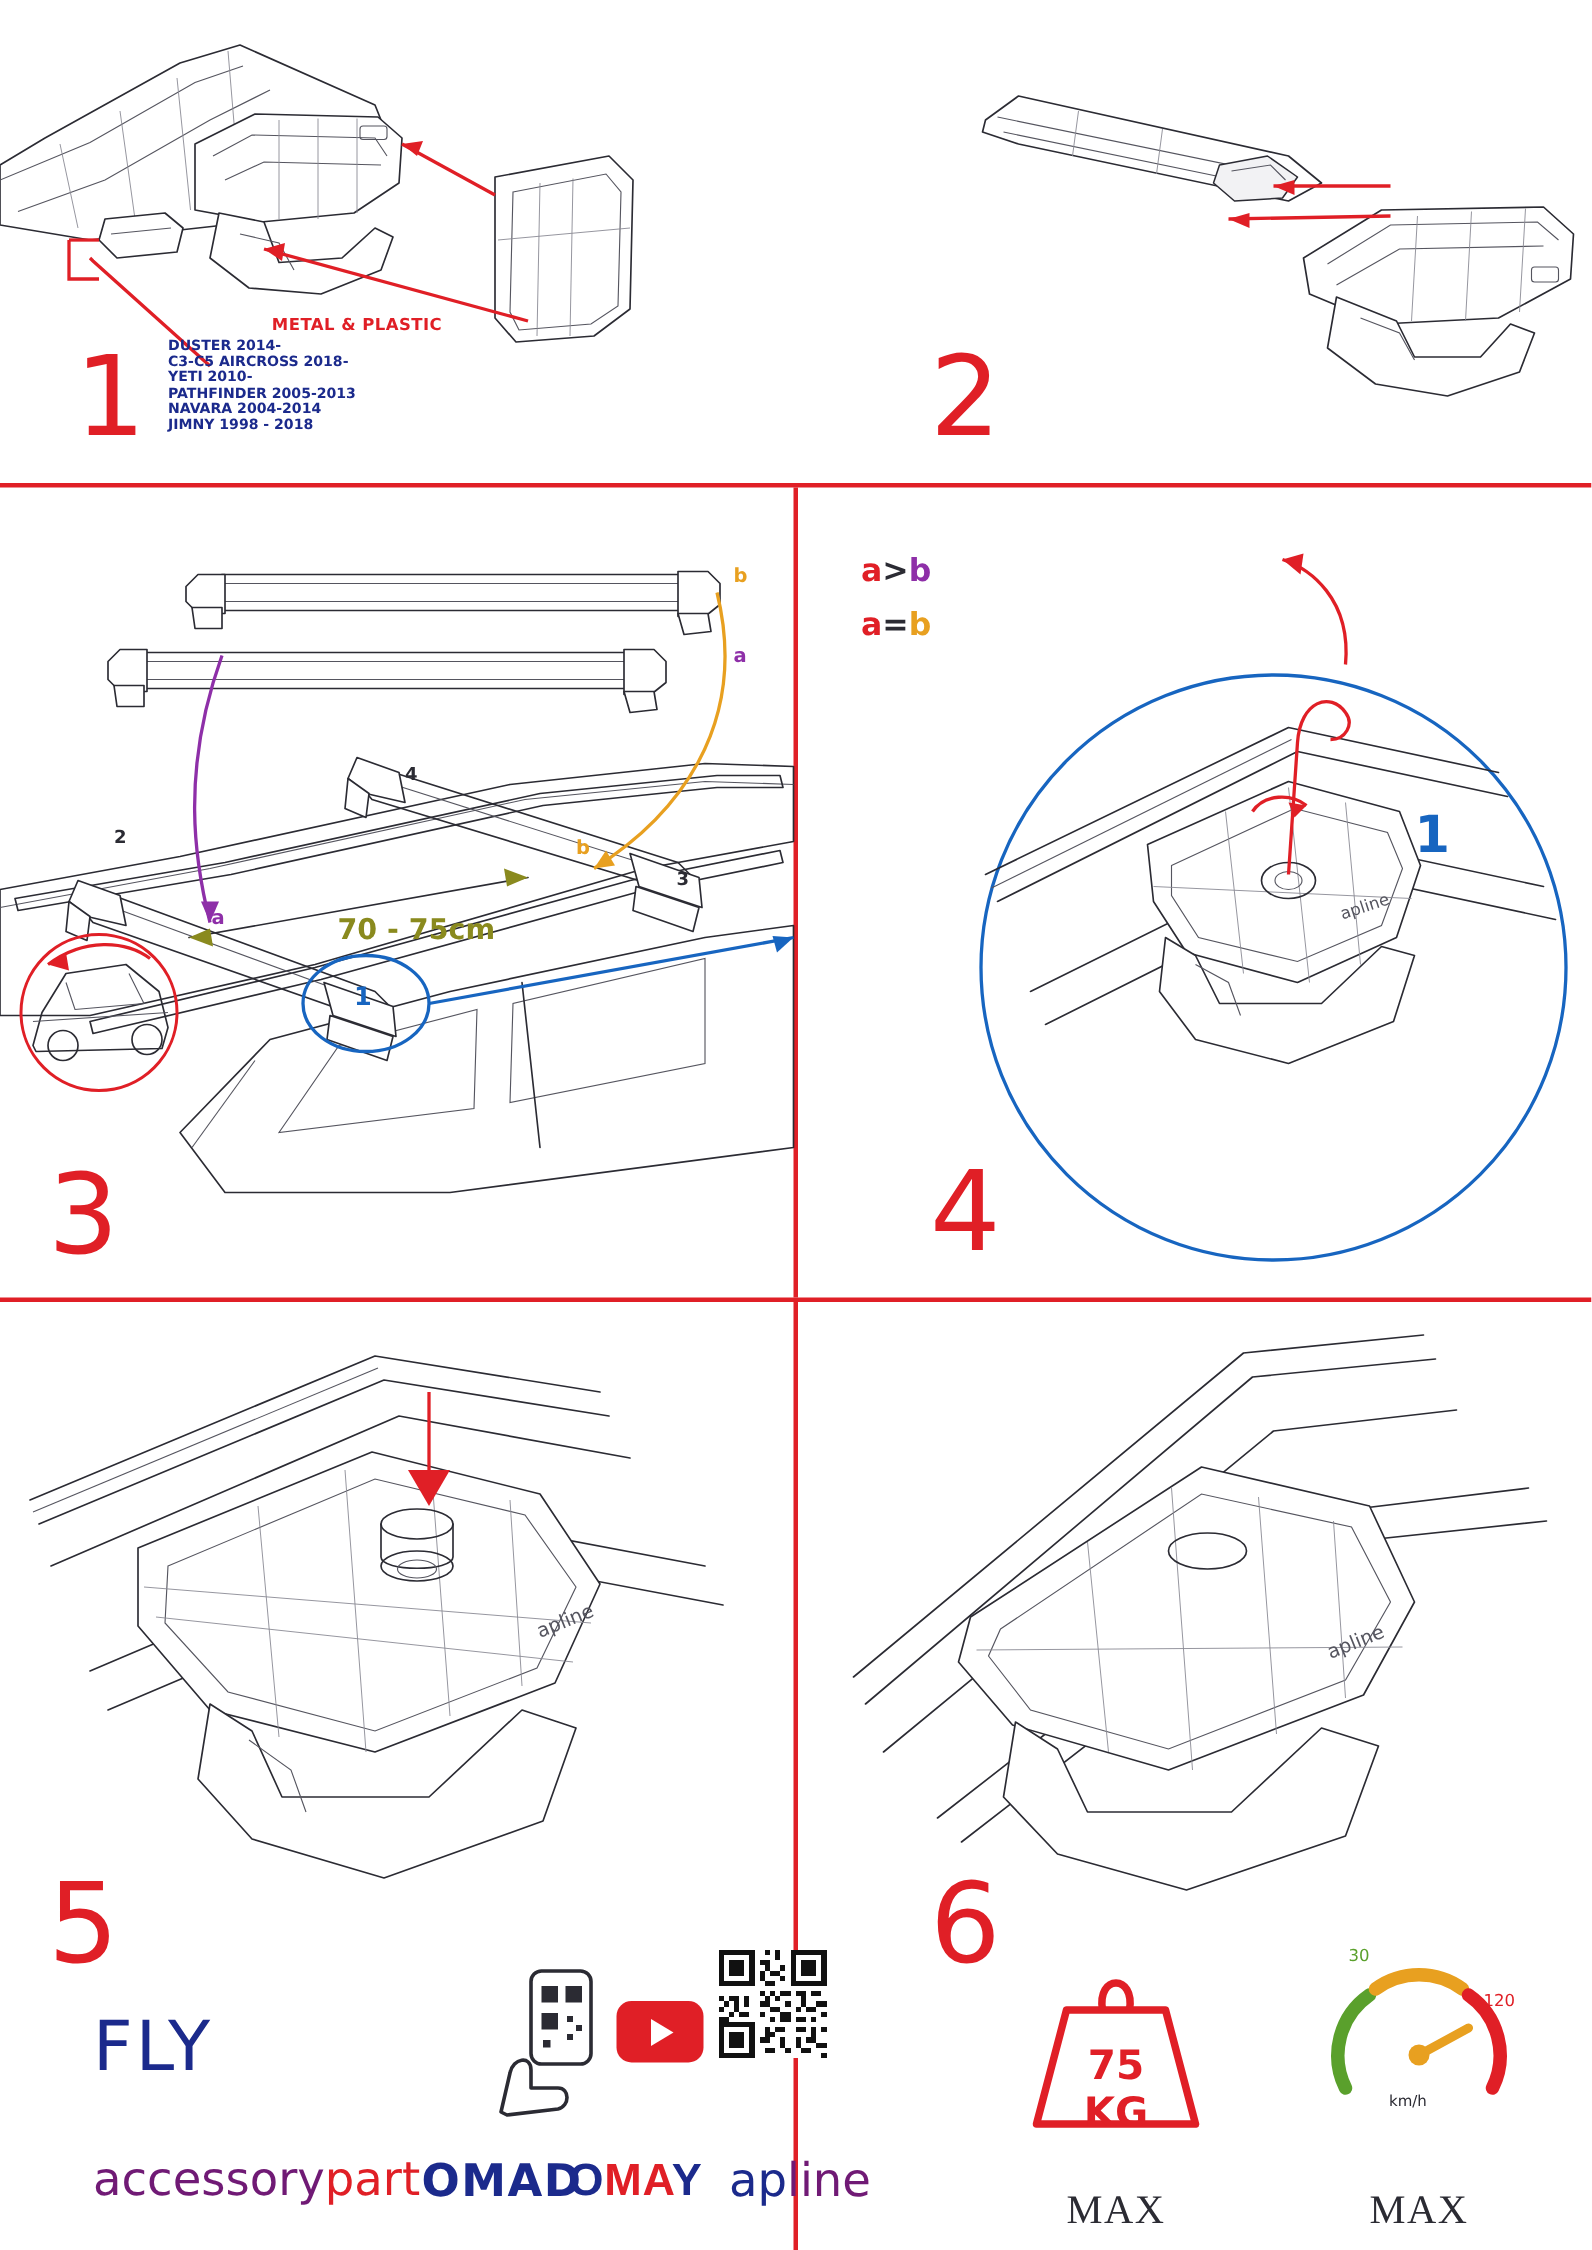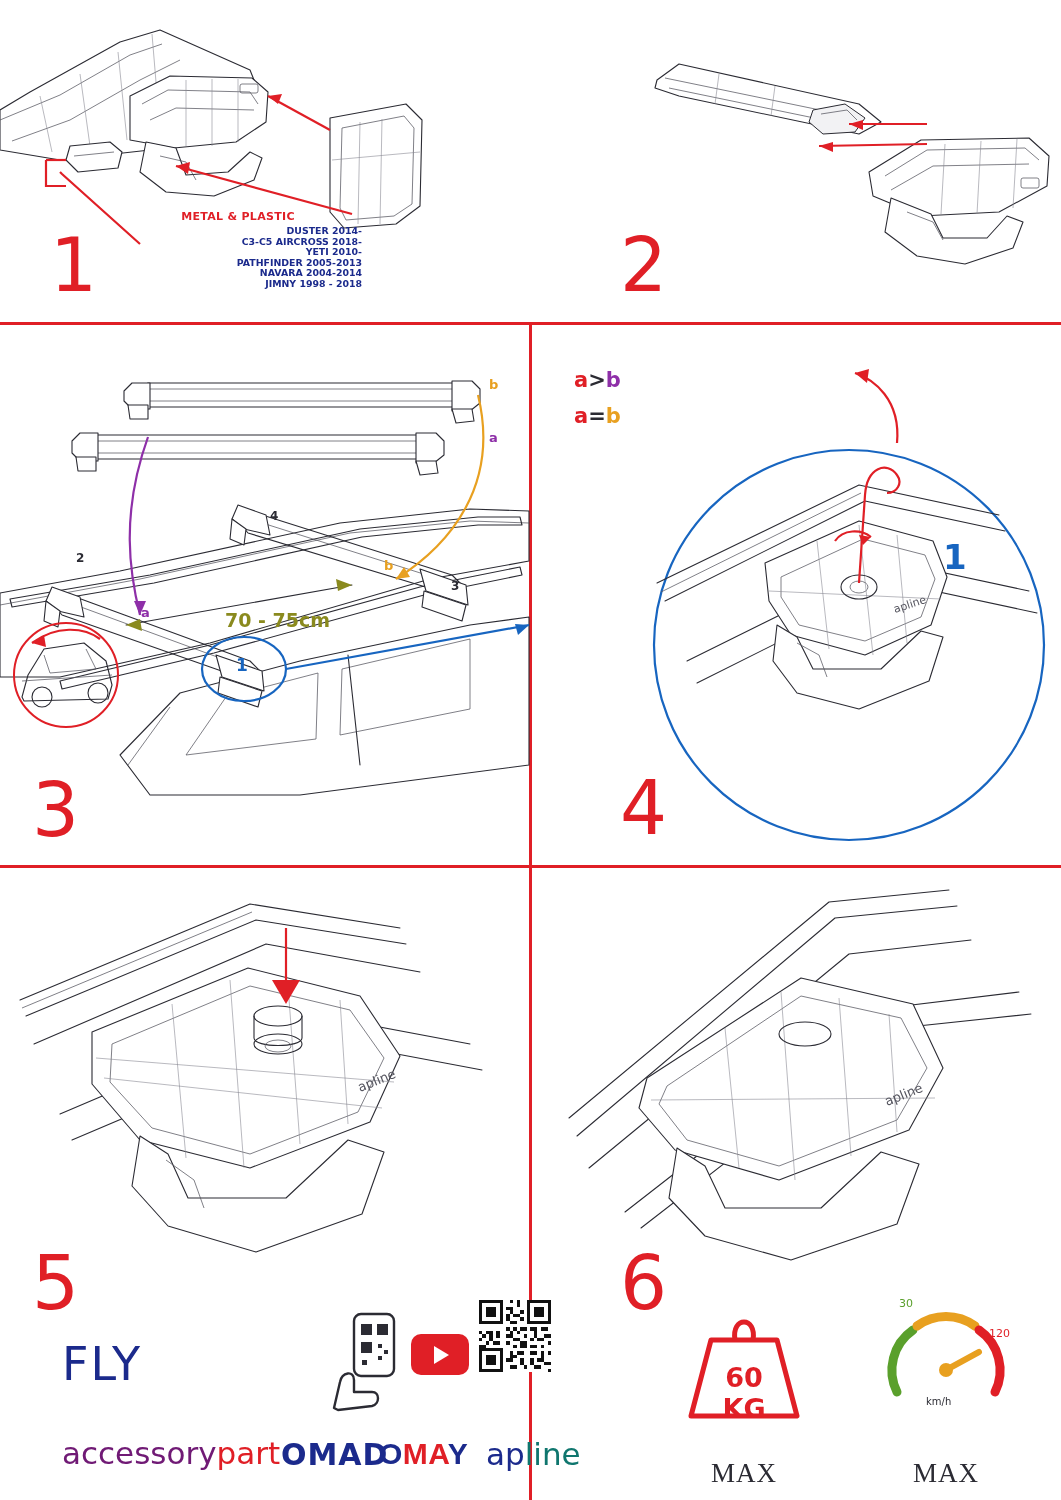--- a/index.html
+++ b/index.html
@@ -42,21 +42,21 @@
   .circ-red{fill:none;stroke:#e01f26;stroke-width:2;}
 
   
   .metal-title{
     position:absolute;color:#e01f26;font-weight:bold;font-size:11px;
     letter-spacing:.3px;font-family:"DejaVu Sans", sans-serif;
     text-align:center;white-space:nowrap;
   }
   .carlist{
     position:absolute;color:#1b2a8c;font-weight:bold;font-size:9.4px;
-    line-height:10.5px;text-align:right;white-space:nowrap;
+    line-height:10.5px;text-align:left;white-space:nowrap;
     font-family:"DejaVu Sans", sans-serif;
   }
   .ab{
     position:absolute;font-weight:bold;font-size:21px;
     font-family:"DejaVu Sans", sans-serif;white-space:nowrap;
   }
   .ab .a{color:#e01f26;}
   .ab .op{color:#2b2b33;}
   .ab .b{color:#8e2fa8;}
   .ab .b2{color:#e8a020;}
@@ -92,21 +92,21 @@
     position:absolute;font-size:31px;font-family:"DejaVu Sans", sans-serif;
   }
   .acc .k{color:#701a75;}
   .acc .r{color:#e01f26;}
   .omad{position:absolute;font-size:30px;color:#1b2a8c;font-weight:bold;letter-spacing:1px;font-family:"DejaVu Sans", sans-serif;}
   .omay{position:absolute;font-size:30px;font-weight:bold;letter-spacing:.5px;font-family:Liberation Sans, sans-serif;}
   .omay .o{color:#1b2a8c;}
   .omay .m{color:#e01f26;}
   .apline{position:absolute;font-size:31px;font-family:"DejaVu Sans", sans-serif;}
   .apline .p1{color:#1b2a8c;}
-  .apline .p2{color:#0f766e;}
+  .apline .p2{color:#701a75;}
 
   .maxlabel{
     position:absolute;font-size:27px;color:#2b2b33;letter-spacing:1px;
     font-family:Liberation Serif, serif;
     margin-top:26px;
   }
   .kgtext{
     position:absolute;color:#e01f26;font-size:27px;font-weight:bold;
     font-family:"DejaVu Sans", sans-serif;
   }
@@ -454,21 +454,21 @@
       <path d="M15 8h2v1h-2zM18 8h2v1h-2zM16 9h1v2h-1zM19 10h2v1h-2zM15 11h1v1h-1zM17 11h2v1h-2zM20 12h1v1h-1zM15 13h2v1h-2zM18 13h1v1h-1z"></path>
       <path d="M9 15h1v2H9zM11 15h2v1h-2zM8 17h2v1H8zM12 17h1v2h-1zM9 19h2v1H9zM13 19h1v1h-1zM10 16h1v1h-1z"></path>
       <path d="M15 15h2v1h-2zM18 15h1v2h-1zM20 15h1v1h-1zM15 17h1v2h-1zM17 17h2v1h-2zM19 18h2v1h-2zM16 19h2v1h-2zM20 20h1v1h-1z"></path>
     </g>
   </svg>
 
   <svg style="position:absolute;left:683px;top:1310px;" width="122" height="112" viewBox="0 0 122 112">
     <path d="M28 30 L94 30 L114 106 L8 106 Z" fill="none" stroke="#e01f26" stroke-width="5" stroke-linejoin="round"></path>
     <path d="M52 30 C48 6 74 6 70 30" fill="none" stroke="#e01f26" stroke-width="5"></path>
   </svg>
-  <div class="kgtext" style="left:703px;top:1362px;width:82px;text-align:center;">60 KG</div>
+  <div class="kgtext" style="left:703px;top:1362px;width:82px;text-align:center;">75 KG</div>
   <div class="maxlabel" style="left:703px;top:1432px;width:82px;text-align:center;">MAX</div>
 
   <svg style="position:absolute;left:883px;top:1300px;" width="126" height="122" viewBox="0 0 126 122">
     <path d="M14 92 A49 49 0 0 1 30 30" fill="none" stroke="#5aa02c" stroke-width="9" stroke-linecap="round"></path>
     <path d="M34 26 A49 49 0 0 1 92 26" fill="none" stroke="#e8a020" stroke-width="9" stroke-linecap="round"></path>
     <path d="M96 30 A49 49 0 0 1 112 92" fill="none" stroke="#e01f26" stroke-width="9" stroke-linecap="round"></path>
     <circle cx="63" cy="70" r="7" fill="#e8a020"></circle>
     <path d="M63 70 L96 52" stroke="#e8a020" stroke-width="6" stroke-linecap="round"></path>
   </svg>
   <div class="gauge-t gt-green" style="left:899px;top:1297px;">30</div>

